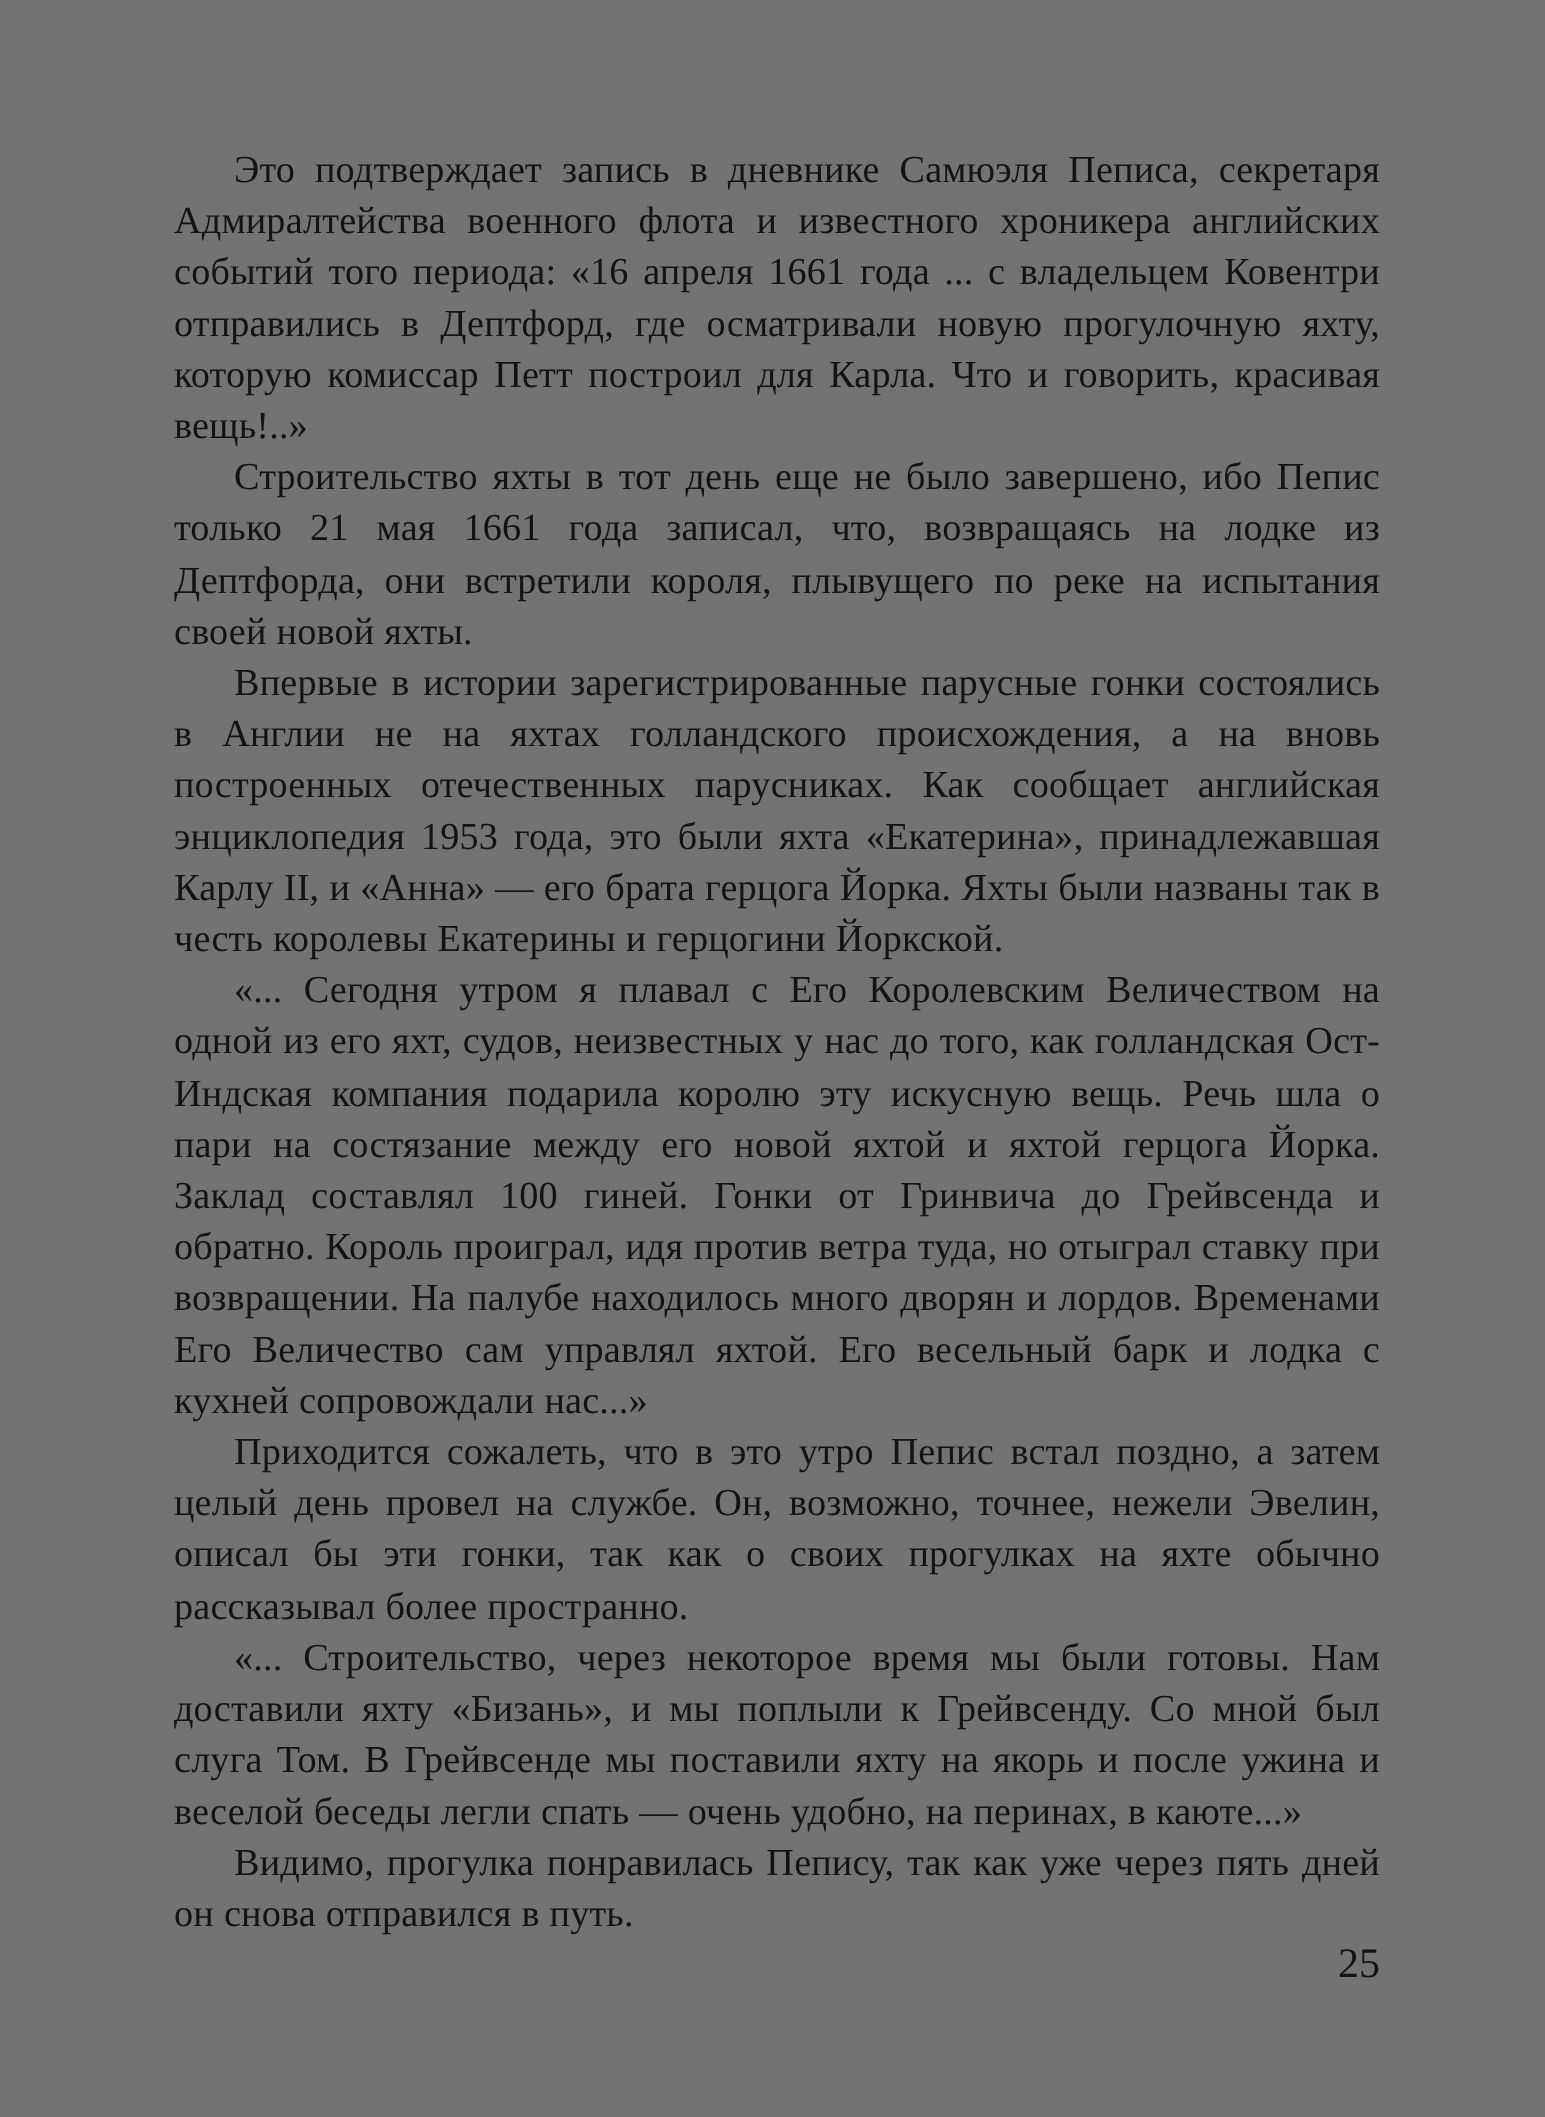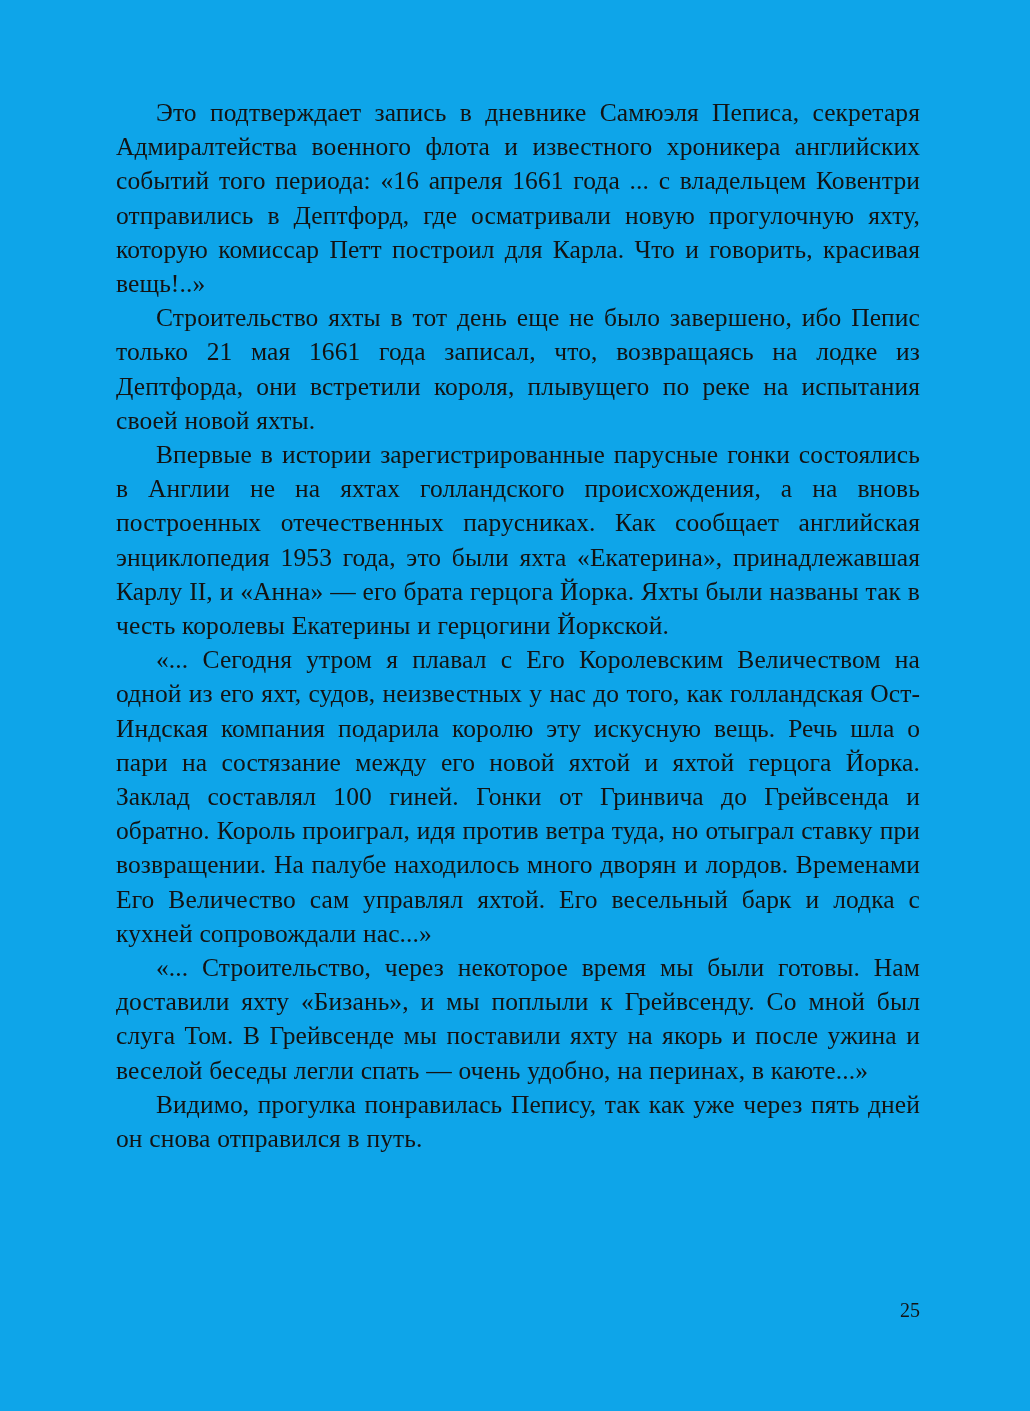--- a/index.html
+++ b/index.html
@@ -5,21 +5,21 @@
 <style>
   html, body {
     margin: 0;
     padding: 0;
     background: #ffffff;
   }
   .page {
     position: relative;
     width: 1030px;
     height: 1411px;
-    background: #0ea5e9;
+    background: #737373;
     overflow: hidden;
     box-sizing: border-box;
   }
   .text-block {
     position: absolute;
     left: 116px;
     top: 96px;
     width: 804px;
     font-family: "Liberation Serif", "DejaVu Serif", serif;
     font-size: 25.5px;
@@ -40,36 +40,37 @@
     hyphens: none;
     word-spacing: 0.2px;
   }
   .page-number {
     position: absolute;
     right: 110px;
     top: 1297px;
     width: 60px;
     text-align: right;
     font-family: "Liberation Serif", "DejaVu Serif", serif;
-    font-size: 20px;
+    font-size: 28px;
     line-height: 26px;
     color: #131313;
     font-weight: 500;
   }
 </style>
 </head>
 <body>
 
 <div class="page">
 
   <div class="text-block">
     <p class="para">Это подтверждает запись в дневнике Самюэля Пеписа, секретаря Адмиралтейства военного флота и известного хроникера английских событий того периода: «16 апреля 1661 года ... с владельцем Ковентри отправились в Дептфорд, где осматривали новую прогулочную яхту, которую комиссар Петт построил для Карла. Что и говорить, красивая вещь!..»</p>
     <p class="para">Строительство яхты в тот день еще не было завершено, ибо Пепис только 21 мая 1661 года записал, что, возвращаясь на лодке из Дептфорда, они встретили короля, плывущего по реке на испытания своей новой яхты.</p>
     <p class="para">Впервые в истории зарегистрированные парусные гонки состоялись в Англии не на яхтах голландского происхождения, а на вновь построенных отечественных парусниках. Как сообщает английская энциклопедия 1953 года, это были яхта «Екатерина», принадлежавшая Карлу II, и «Анна» — его брата герцога Йорка. Яхты были названы так в честь королевы Екатерины и герцогини Йоркской.</p>
     <p class="para">«... Сегодня утром я плавал с Его Королевским Величеством на одной из его яхт, судов, неизвестных у нас до того, как голландская Ост-Индская компания подарила королю эту искусную вещь. Речь шла о пари на состязание между его новой яхтой и яхтой герцога Йорка. Заклад составлял 100 гиней. Гонки от Гринвича до Грейвсенда и обратно. Король проиграл, идя против ветра туда, но отыграл ставку при возвращении. На палубе находилось много дворян и лордов. Временами Его Величество сам управлял яхтой. Его весельный барк и лодка с кухней сопровождали нас...»</p>
+    <p class="para">Приходится сожалеть, что в это утро Пепис встал поздно, а затем целый день провел на службе. Он, возможно, точнее, нежели Эвелин, описал бы эти гонки, так как о своих прогулках на яхте обычно рассказывал более пространно.</p>
     <p class="para">«... Строительство, через некоторое время мы были готовы. Нам доставили яхту «Бизань», и мы поплыли к Грейвсенду. Со мной был слуга Том. В Грейвсенде мы поставили яхту на якорь и после ужина и веселой беседы легли спать — очень удобно, на перинах, в каюте...»</p>
     <p class="para">Видимо, прогулка понравилась Пепису, так как уже через пять дней он снова отправился в путь.</p>
 
   </div>
 
   <div class="page-number">25</div>
 
 </div>
 
 </body></html>

